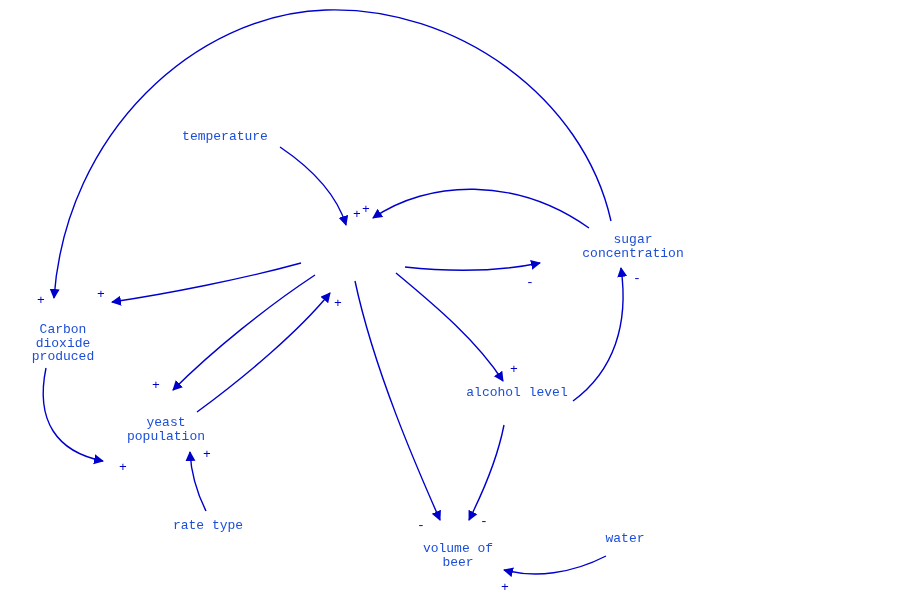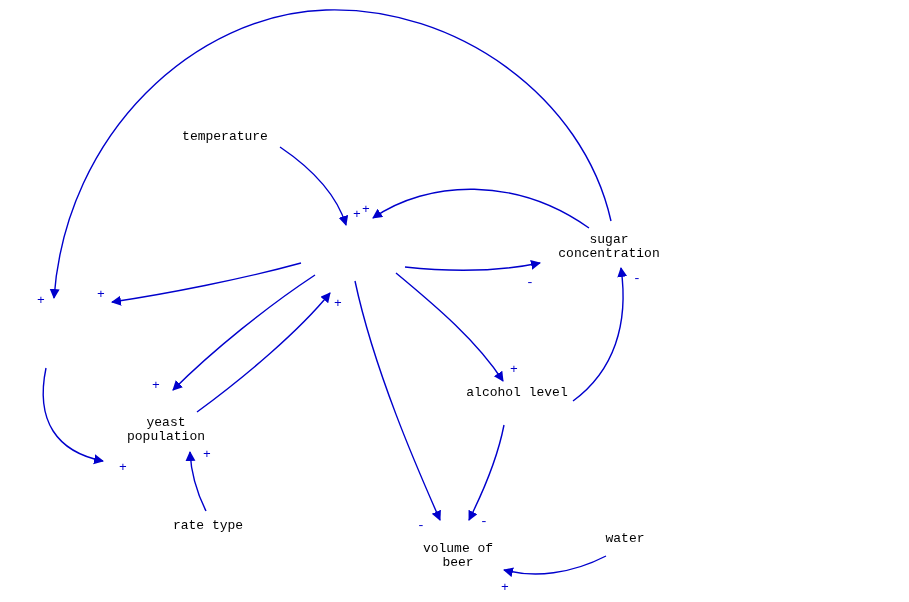--- a/index.html
+++ b/index.html
@@ -25,21 +25,21 @@
   .edges-layer path.edge {
     fill: none;
     stroke: #0000cc;
     stroke-width: 1.4;
   }
   .node {
     position: absolute;
     transform: translate(-50%, -50%);
     font-size: 13px;
     line-height: 13.5px;
-    color: #000000;
+    color: #1d4ed8;
     white-space: pre;
     text-align: center;
     letter-spacing: 0px;
   }
   .sign {
     position: absolute;
     transform: translate(-50%, -50%);
     font-size: 13px;
     line-height: 13px;
     color: #0000cc;
@@ -70,23 +70,26 @@
     <path class="edge" d="M 355 281 C 374 370, 417 468, 440 520" marker-end="url(#arrowhead)"></path>
     <path class="edge" d="M 504 425 C 498 456, 483 492, 469 520" marker-end="url(#arrowhead)"></path>
     <path class="edge" d="M 46 368 C 35 421, 57 452, 103 461" marker-end="url(#arrowhead)"></path>
     <path class="edge" d="M 206 511 C 197 493, 191 472, 190 452" marker-end="url(#arrowhead)"></path>
     <path class="edge" d="M 606 556 C 571 574, 535 578, 504 570" marker-end="url(#arrowhead)"></path>
   </svg>
 
   <div class="node" style="left:225px; top:137px;">temperature</div>
 
 
-  <div class="node" style="left:609px; top:246px;">sugar
+  <div class="node" style="left:633px; top:246px;">sugar
 concentration</div>
 
+  <div class="node" style="left:63px; top:343px;">Carbon
+dioxide
+produced</div>
 
   <div class="node" style="left:158px; top:429px;margin-left:8px;">yeast
 population</div>
 
   <div class="node" style="left:208px; top:526px;">rate type</div>
 
   <div class="node" style="left:517px; top:393px;">alcohol level</div>
 
   <div class="node" style="left:458px; top:555px;">volume of
 beer</div>

